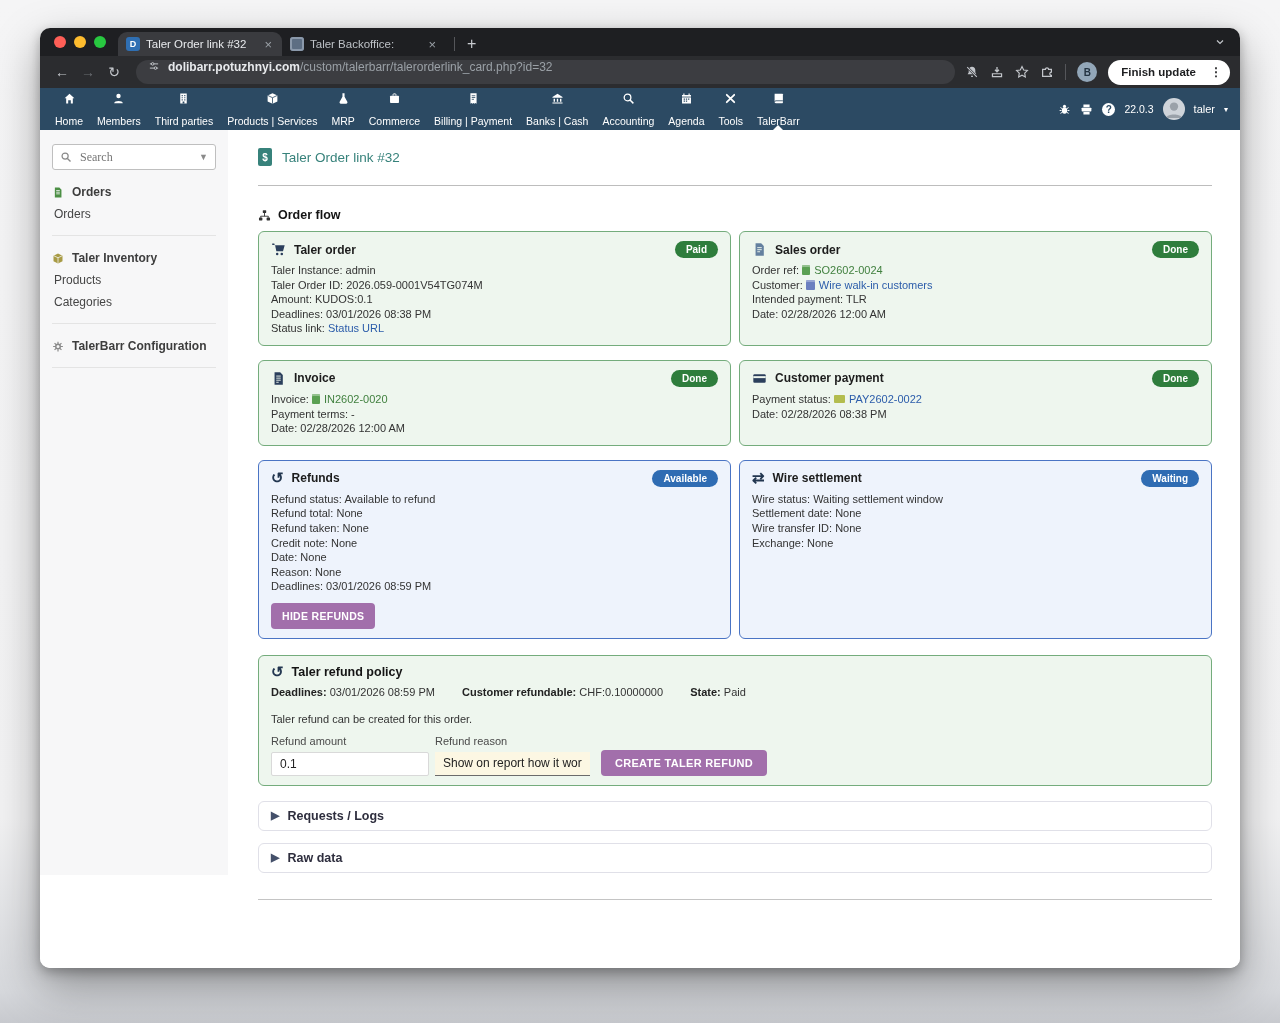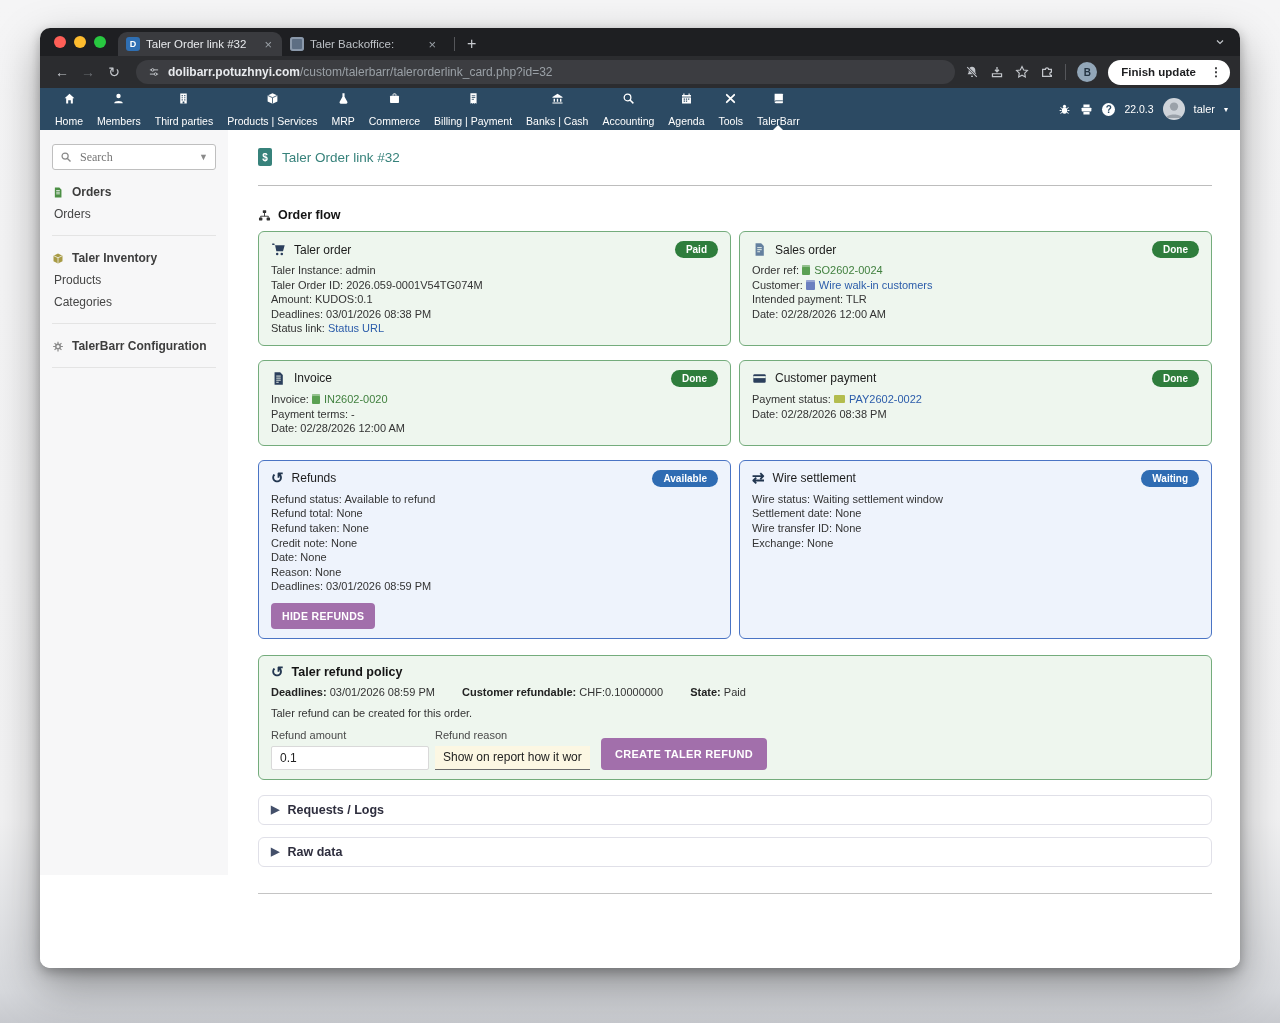--- a/index.html
+++ b/index.html
@@ -27,21 +27,21 @@
   .fav.t{background:#5d6e83;box-shadow:inset 0 0 0 2px #8b99ab}
   .tab-title{flex:1;font-size:11.5px;white-space:nowrap;overflow:hidden}
   .tab-x{color:#9aa0a6;font-size:13px;line-height:1;padding:0 2px;cursor:pointer}
   .tab-div{width:1px;height:14px;background:#55565a;margin:0 8px 5px}
   .newtab{color:#c8cbd0;font-size:16px;line-height:1;padding:0 4px;margin-bottom:4px;cursor:pointer}
   .win-chev{position:absolute;right:14px;top:6px;color:#c3c6cb}
   .win-chev svg{width:12px;height:12px}
   .urlbar{height:32px;background:#2b2c2f;display:flex;align-items:center;padding:0 10px;gap:2px}
   .nbtn{color:#c6c9ce;font-size:14px;width:24px;text-align:center;cursor:pointer}
   .nbtn.dis{color:#6a6d72}
-  .omnibox{flex:1;height:24px;background:#3c3d41;border-radius:12px;display:flex;align-items:center;gap:8px;padding:0 12px;margin:0 8px;min-width:0;cursor:text}
+  .omnibox{flex:1;height:24px;background:#3c3d41;border-radius:12px;display:flex;gap:8px;padding:0 12px;margin:0 8px;min-width:0;cursor:text}
   .omnibox .tune{color:#c2c5ca;display:flex}
   .omnibox svg{width:12px;height:12px}
   .url{font-size:12px;white-space:nowrap;overflow:hidden}
   .url .dom{color:#e8eaed;font-weight:bold}
   .url .pth{color:#9aa0a6;font-weight:normal}
   .chrome-right{display:flex;align-items:center;gap:11px;color:#c2c5ca}
   .chrome-right .ci{display:flex;cursor:pointer}
   .chrome-right svg{width:14px;height:14px}
   .vsep{width:1px;height:16px;background:#55565a}
   .avb{width:20px;height:20px;border-radius:50%;background:#92a6b8;color:#243442;font-size:10px;font-weight:bold;display:flex;align-items:center;justify-content:center;cursor:pointer}
@@ -90,41 +90,41 @@
   .cards{margin-top:9px;display:grid;grid-template-columns:1fr 1fr;gap:14px 8px}
   .card{border-radius:6px;padding:9px 12px;box-sizing:border-box}
   .card.greenc{background:#eef6ee;border:1px solid #74ac7c}
   .card.bluec{background:#eef3fc;border:1px solid #4a74c4}
   .h1{min-height:104px}.h2{min-height:72px}.h3{min-height:166px}
   .card-head{display:flex;align-items:center;gap:8px;margin-bottom:5px}
   .cicon{display:flex;color:#2b3f5c}
   .cicon svg{width:15px;height:15px}
   .cicon.lt{color:#64809f}
   .cicon-txt{font-size:15px;font-weight:bold;color:#223650;line-height:14px}
-  .ctitle{font-weight:normal;font-size:12px;color:#1c1c1c}
+  .ctitle{font-weight:bold;font-size:12px;color:#1c1c1c}
   .badge{margin-left:auto;font-size:10px;font-weight:bold;color:#fff;padding:3px 11px;border-radius:10px}
   .badge.g{background:#2e7d3c}
   .badge.b{background:#2f6cb3}
   .line{font-size:11px;color:#333;line-height:14.6px}
   .lnk{text-decoration:none;cursor:pointer}
   .lnk.blue{color:#2b5caa}
   .lnk.green{color:#41803f}
   .chip{display:inline-block;margin-right:4px;vertical-align:-1px;border-radius:1px}
   .chip-doc{width:8px;height:10px;background:#5aa052;box-shadow:inset 0 2px 0 rgba(255,255,255,.35)}
   .chip-bld{width:9px;height:10px;background:#6b7fc0;box-shadow:inset 0 2px 0 rgba(255,255,255,.3)}
   .chip-mny{width:11px;height:8px;background:#b3bd4e;vertical-align:0}
   .btn{display:inline-block;background:#a26fab;color:#fff;font-weight:bold;font-size:10.5px;border:0;border-radius:4px;padding:7px 11px;letter-spacing:.3px;cursor:pointer;font-family:inherit}
   .card .btn{margin-top:9px}
   .policy{margin-top:16px;min-height:111px}
   .policy-head{display:flex;align-items:center;gap:8px;font-weight:bold;font-size:12.5px;color:#141414}
   .stats{margin-top:7px;font-size:11px;color:#333}
   .stats .pair{margin-right:24px}
   .stats b{color:#222}
-  .note{margin-top:9px;font-size:11px;color:#333}
-  .form-row{display:flex;margin-top:10px}
+  .note{margin-top:15px;font-size:11px;color:#333}
+  .form-row{display:flex;align-items:flex-end;margin-top:10px}
   .fgroup{display:flex;flex-direction:column;gap:5px}
   .flabel{font-size:11px;color:#4a4a4a}
   .inp{height:24px;box-sizing:border-box;font-size:12px;font-family:inherit;padding:0 8px;outline:none;color:#222}
   .inp.amount{width:158px;border:1px solid #d9d9d9;border-radius:2px;background:#fff;margin-right:6px}
   .inp.reason{width:155px;border:0;border-bottom:1px solid #6b6b6b;background:#fcf7e3;margin-right:11px}
   .btn.create{padding:7px 14px;font-size:11px}
   .collapse{margin-top:15px;border:1px solid #e0e0e8;border-radius:6px;background:#fff;padding:7px 12px;display:flex;align-items:center;gap:8px;font-weight:bold;font-size:12.5px;color:#2e2e3e;cursor:pointer}
   .collapse + .collapse{margin-top:12px}
   .collapse .tri{color:#44506a;font-size:11px}
   hr.bottom{border:0;border-top:1px solid #c4c4c4;margin:26px 0 0}

